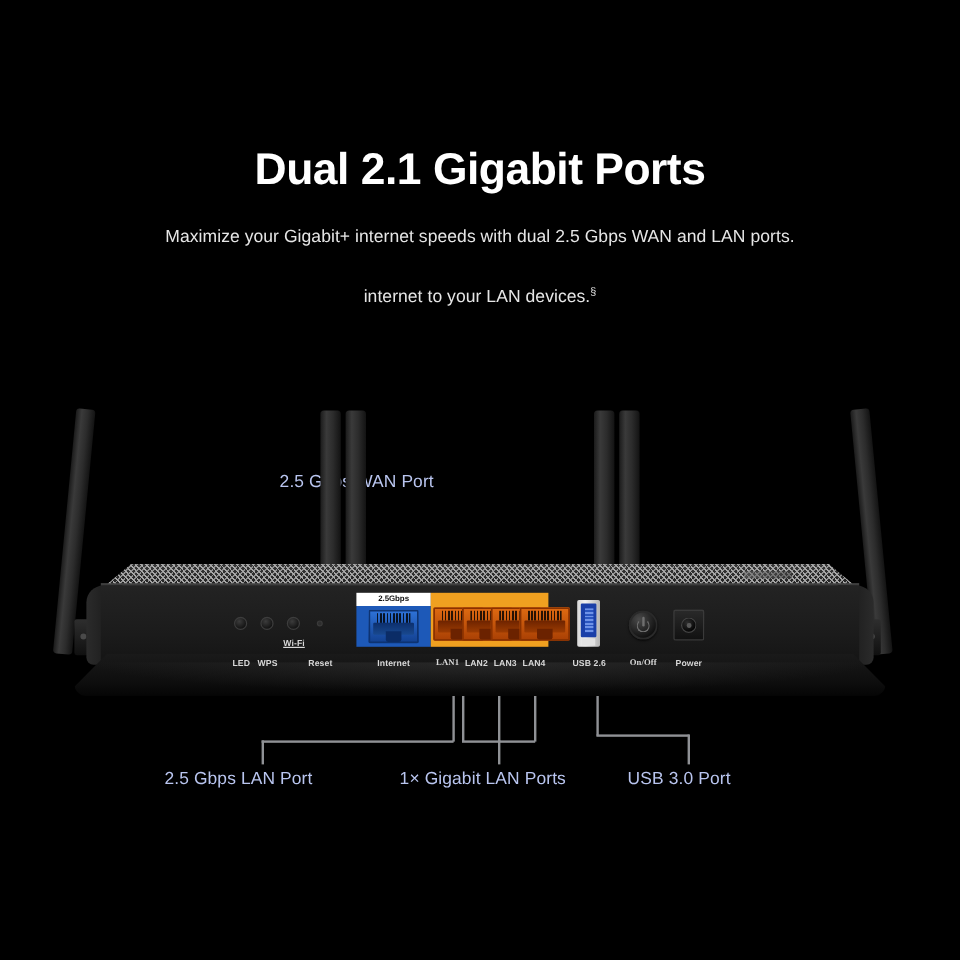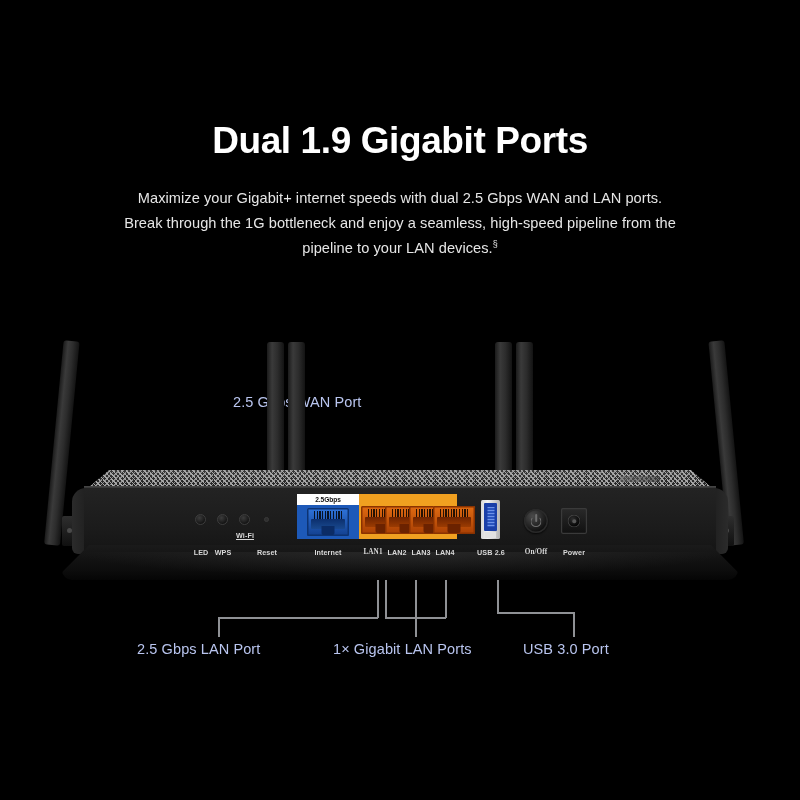--- a/index.html
+++ b/index.html
@@ -272,27 +272,27 @@
     border-radius:1px; opacity:.55;
   }
 </style>
 </head>
 <body>
 
 <div id="page">
 
   <h1 class="headline">
     <br>
-    <span>Dual 1.9 Gigabit Ports</span>
+    <span>Dual 2.1 Gigabit Ports</span>
   </h1>
 
   <p class="subhead">
     <span>Maximize your Gigabit+ internet speeds with dual 2.5 Gbps WAN and LAN ports.</span><br>
-    <span>Break through the 1G bottleneck and enjoy a seamless, high-speed pipeline from  the</span><br>
-    <span>pipeline to your LAN devices.</span><sup>§</sup>
+    <br>
+    <span>internet to your LAN devices.</span><sup>§</sup>
   </p>
 
   <div class="callout" id="callout-wan">2.5 Gbps WAN Port</div>
   <div class="callout" id="callout-lan">2.5 Gbps LAN Port</div>
   <div class="callout" id="callout-gig">1× Gigabit LAN Ports</div>
   <div class="callout" id="callout-usb">USB 3.0 Port</div>
 
   <div class="leader v" style="left:302px; top:414px; height:78px;"></div>
 
   <div class="leader v" style="left:377px; top:560px; height:58px;"></div>

